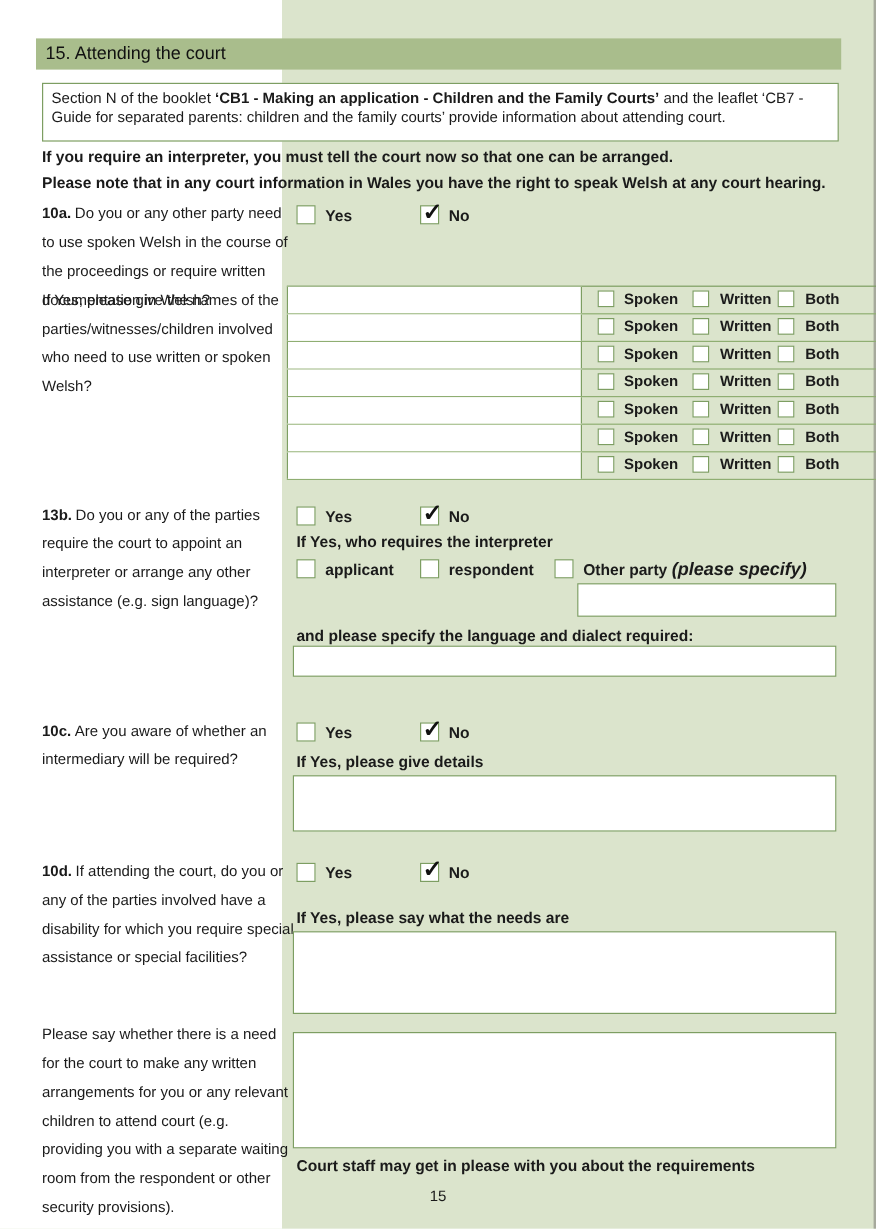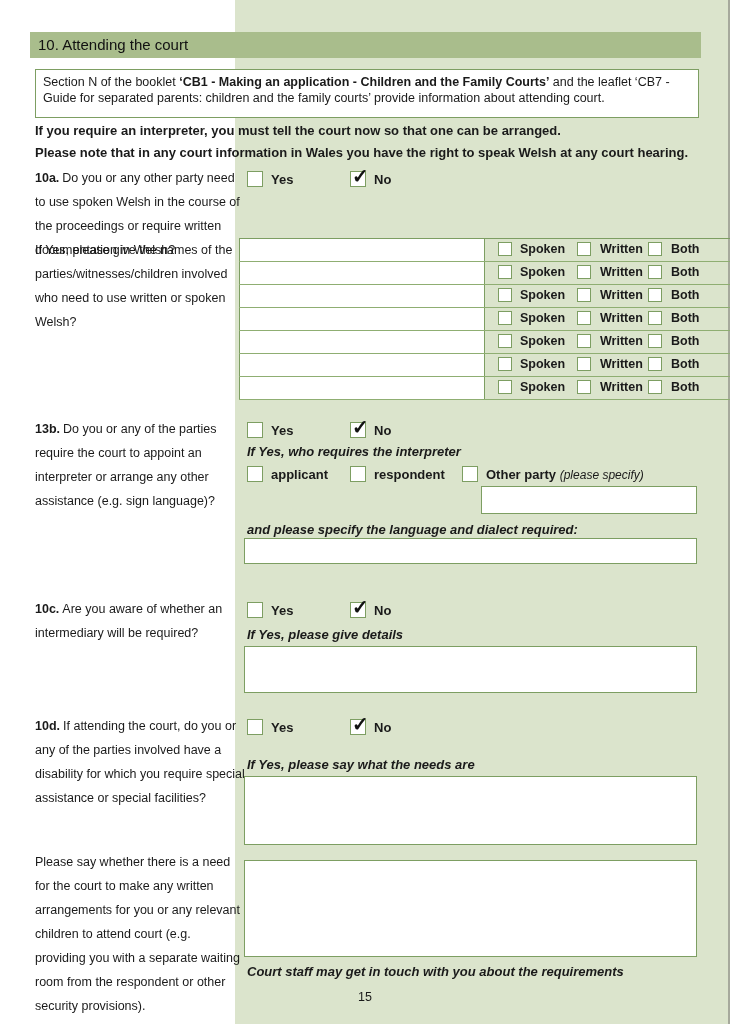--- a/index.html
+++ b/index.html
@@ -18,21 +18,21 @@
     font-size:15px;line-height:26px;padding-left:8px;box-sizing:border-box;color:#111;
   }
   .info-box{
     left:35px;top:69px;width:664px;height:49px;background:#fff;
     border:1px solid #7d9e62;box-sizing:border-box;padding:4px 7px;
     font-size:12.5px;line-height:16px;
   }
   .note{left:35px;width:690px;font-size:13px;font-weight:bold;line-height:16px;}
   .qlabel{left:35px;font-size:12.5px;line-height:24px;}
   .qnum{font-weight:bold;margin-right:3px;}
-  .panel-bold{font-size:13px;font-weight:bold;font-style:italic;}
+  .panel-bold{font-size:13px;font-weight:bold;}
   .cb{
     position:absolute;width:14px;height:14px;background:#fff;
     border:1.5px solid #7d9e62;
   }
   .cb.checked::after{
     content:"\2713";position:absolute;left:1px;top:-8px;
     font-size:20px;font-weight:bold;color:#121212;
   }
   .cb-lbl{position:absolute;font-size:13px;font-weight:bold;line-height:15px;}
   input.box, textarea.box{
@@ -46,30 +46,30 @@
   .welsh-cell{
     position:absolute;left:0;top:0;width:246px;height:22px;background:#fff;
     border-left:1px solid #7d9e62;border-right:1px solid #7d9e62;box-sizing:border-box;
   }
   .welsh-cell input{
     width:100%;height:100%;border:none;background:transparent;outline:none;
     font-family:"Liberation Sans",sans-serif;font-size:12.5px;padding:0 4px;box-sizing:border-box;
   }
   .row-cb{position:absolute;top:3px;width:14px;height:14px;background:#fff;border:1.5px solid #7d9e62;box-sizing:border-box;}
   .row-lbl{position:absolute;top:3px;font-size:12.5px;font-weight:bold;}
-  .italic-note{font-style:italic;font-weight:normal;font-size:12px;}
+  .italic-note{font-style:italic;font-weight:bold;font-size:15px;}
   .page-num{left:0;top:990px;width:730px;text-align:center;font-size:12.5px;}
 </style>
 </head>
 <body>
 
 <div class="abs green-panel"></div>
 
 <div class="abs header-bar">
-  <span>10. Attending the court</span>
+  <span>15. Attending the court</span>
 </div>
 
 <div class="abs info-box">
   <span>Section N of the booklet </span><span style="font-weight:bold">‘CB1 - Making an application - Children and the Family Courts’</span><span> and the leaflet ‘CB7 - Guide for separated parents: children and the family courts’ provide information about attending court.</span>
 </div>
 
 <div class="abs note" style="top:123px">If you require an interpreter, you must tell the court now so that one can be arranged.</div>
 <div class="abs note" style="top:145px">Please note that in any court information in Wales you have the right to speak Welsh at any court hearing.</div>
 
 <div class="abs qlabel" style="top:166px;width:205px">
@@ -187,15 +187,15 @@
 <span class="cb" style="left:247px;top:719px"></span>
 <span class="cb-lbl" style="left:271px;top:720px">Yes</span>
 <span class="cb checked" style="left:350px;top:719px"></span>
 <span class="cb-lbl" style="left:374px;top:720px">No</span>
 
 <div class="abs panel-bold" style="left:247px;top:757px">If Yes, please say what the needs are</div>
 <textarea class="box" style="left: 244px; top: 776px; width: 453px; height: 69px;"></textarea>
 
 <div class="abs qlabel" style="top:850px;width:208px">Please say whether there is a need for the court to make any written arrangements for you or any relevant children to attend court (e.g. providing you with a separate waiting room from the respondent or other security provisions).</div>
 <textarea class="box" style="left: 244px; top: 860px; width: 453px; height: 97px;"></textarea>
-<div class="abs panel-bold" style="left:247px;top:964px">Court staff may get in touch with you about the requirements</div>
+<div class="abs panel-bold" style="left:247px;top:964px">Court staff may get in please with you about the requirements</div>
 
 <div class="abs page-num">15</div>
 
 </body></html>

